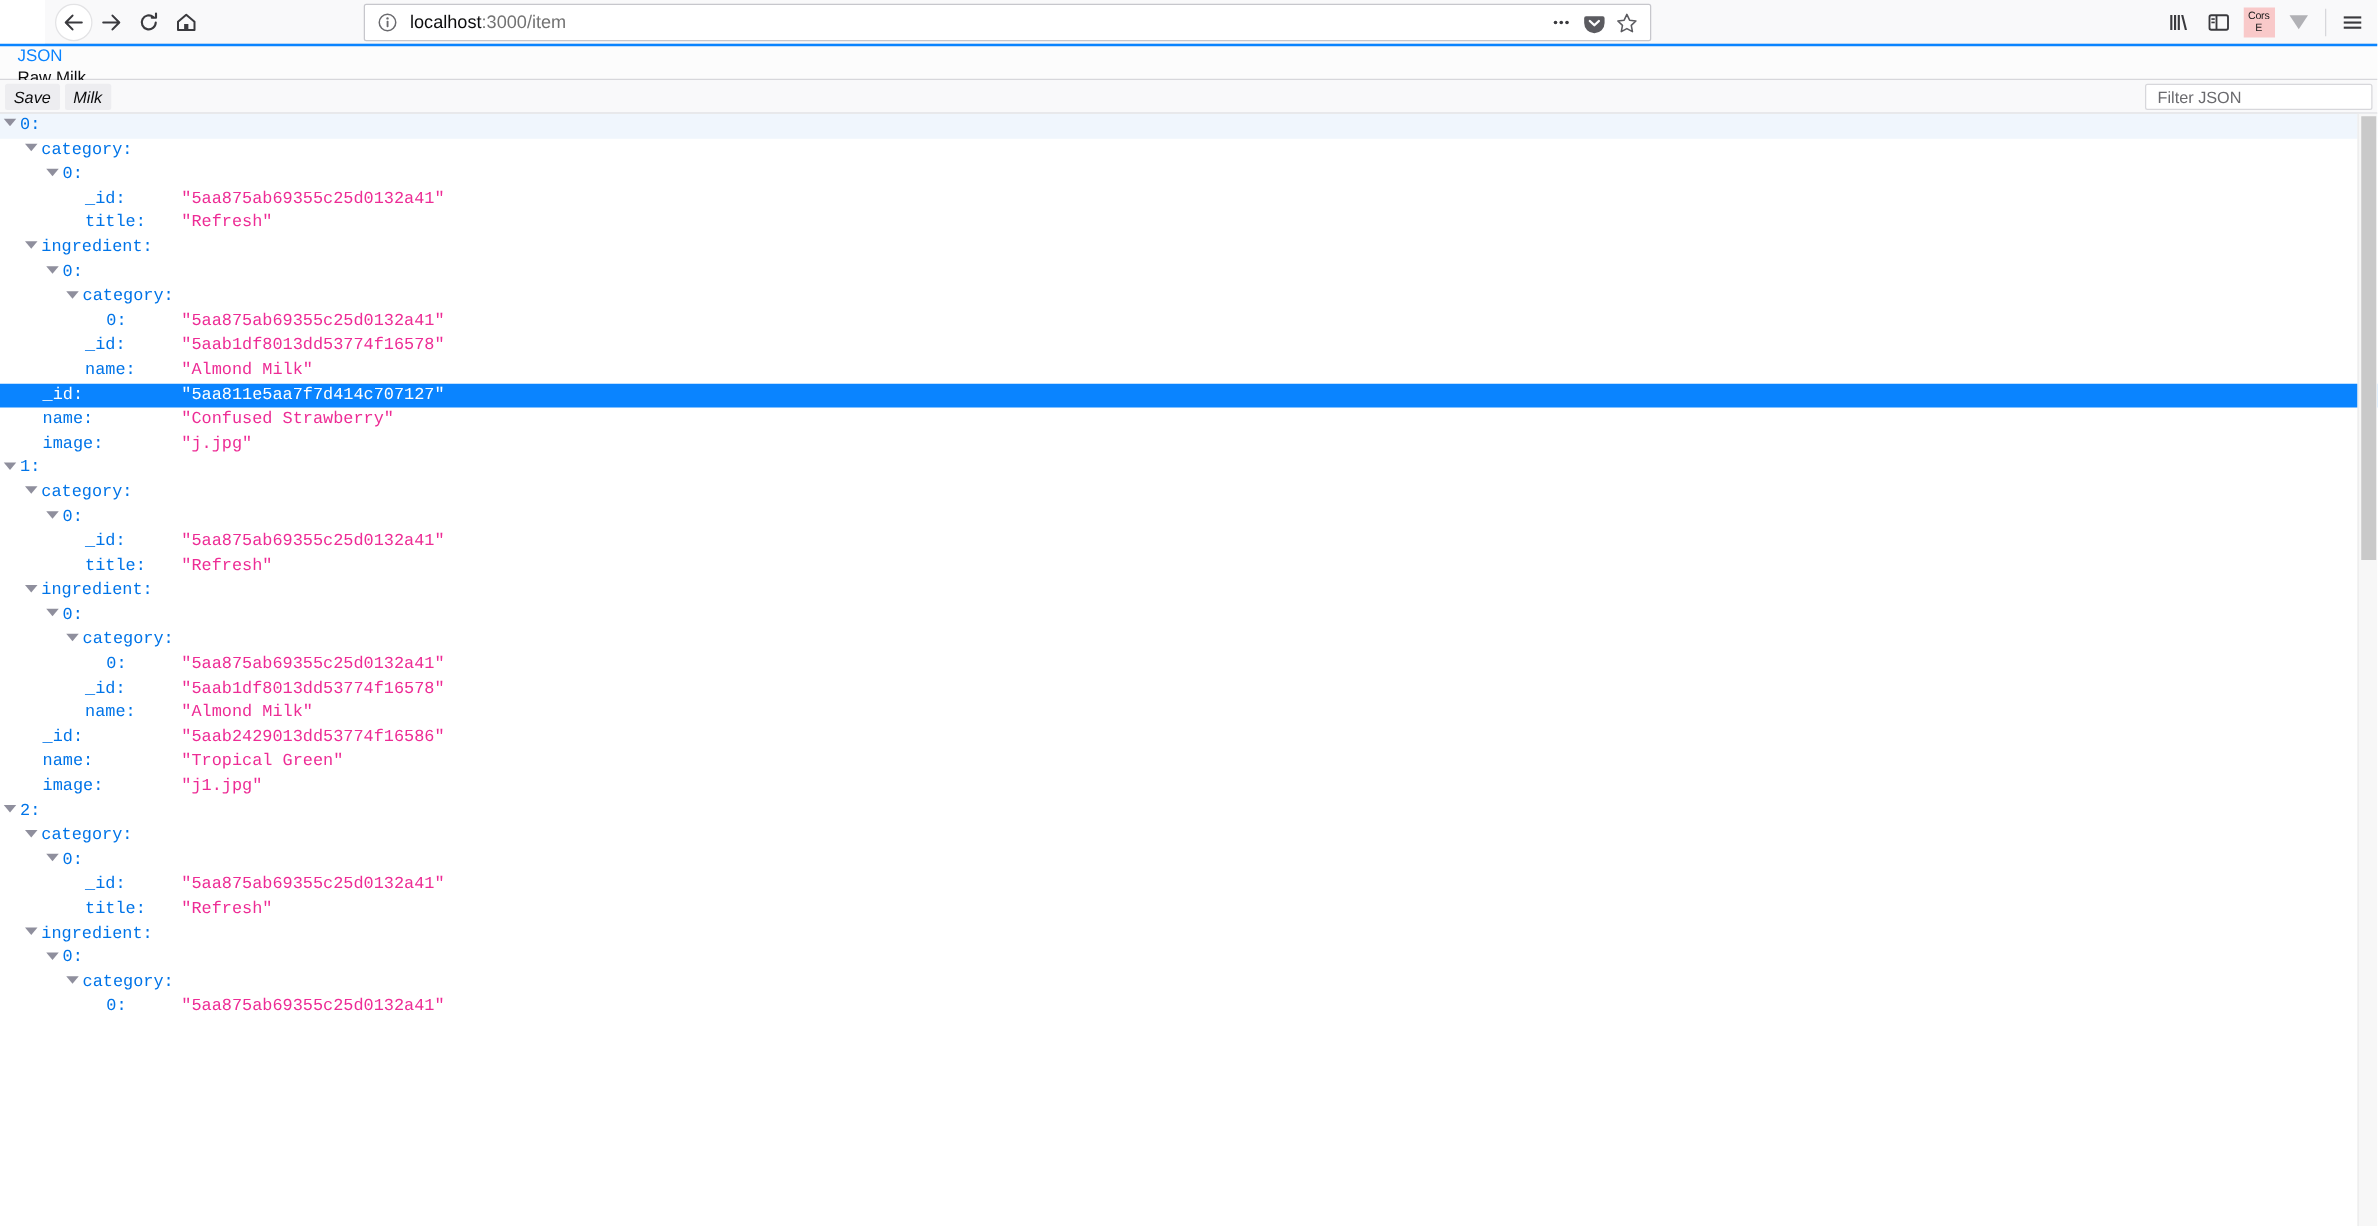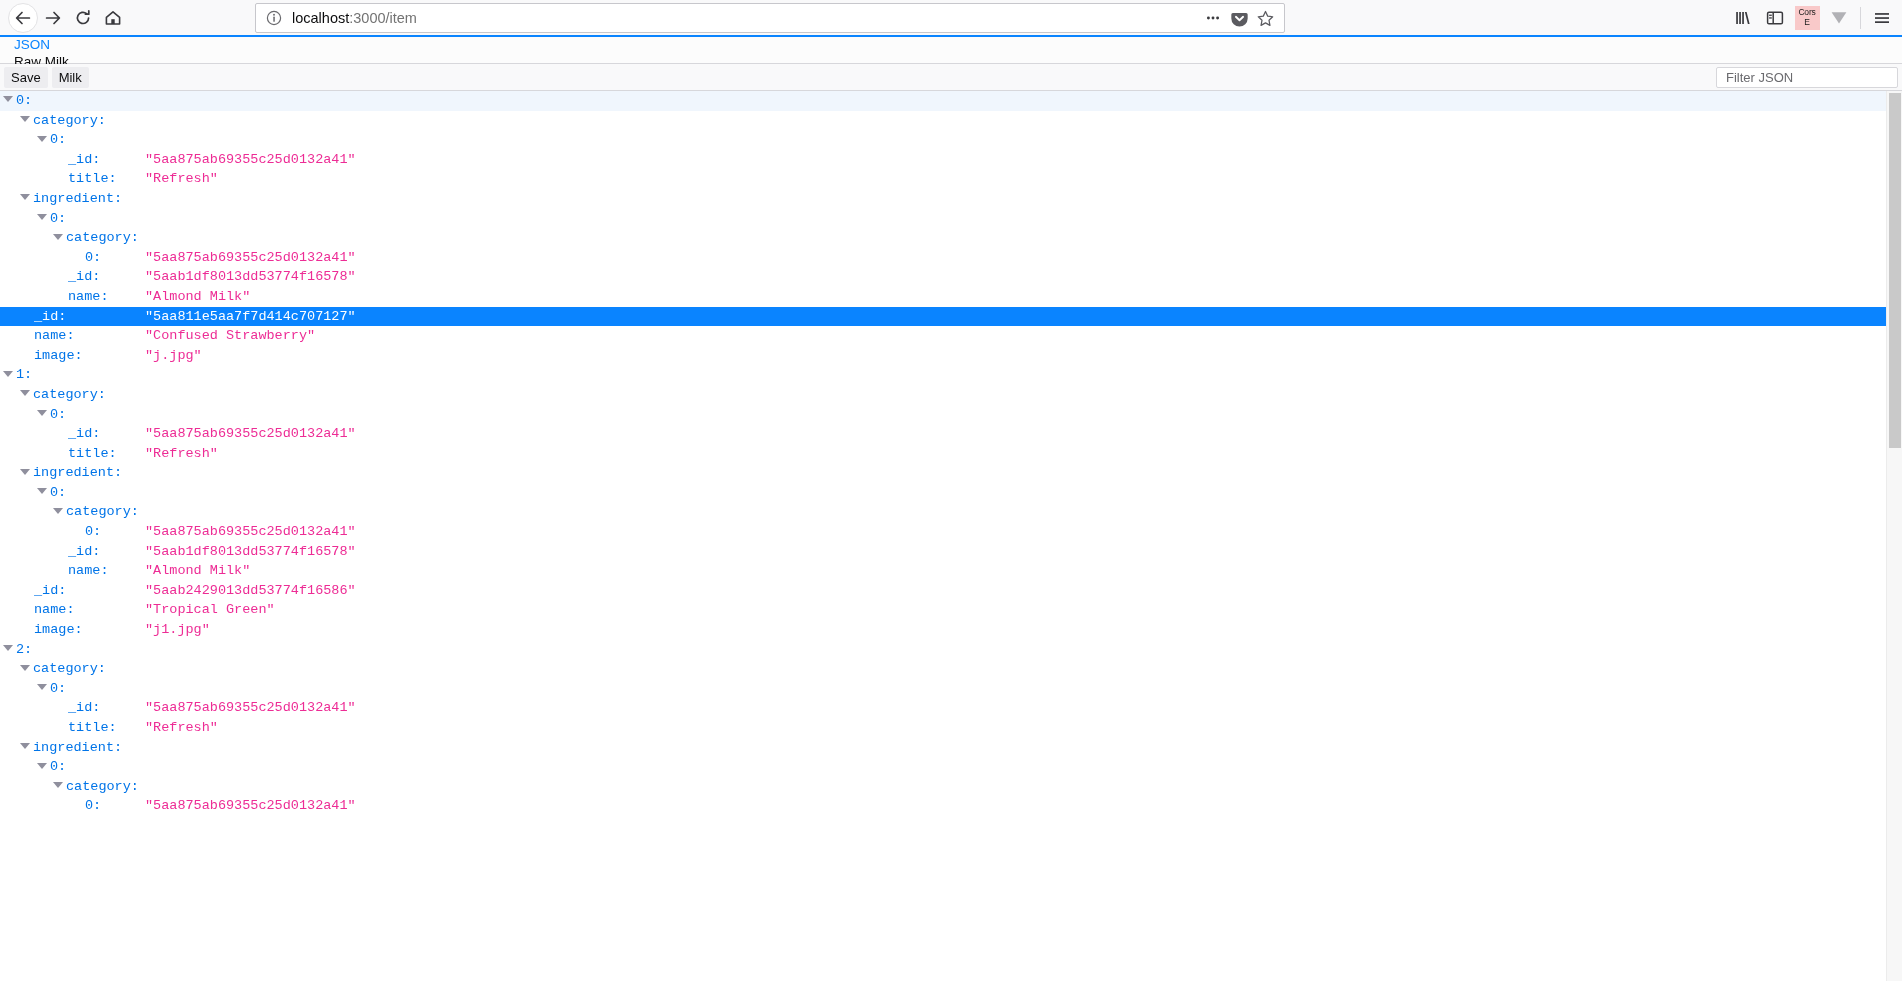--- a/index.html
+++ b/index.html
@@ -14,20 +14,21 @@
 
   
   #browser-chrome {
     height: 36px;
     background: #f9f9fa;
     border-bottom: 1px solid #d7d7db;
     display: flex;
     align-items: center;
     padding: 0 8px;
     position: relative;
+    margin-left: 36px;
   }
   .nav-btn {
     width: 30px; height: 30px;
     display: flex; align-items: center; justify-content: center;
     border-radius: 50%;
     flex: 0 0 auto;
     cursor: default;
   }
   .nav-btn.ring { border: 1px solid #e3e3e5; background: #fff; }
   .nav-btn svg { display: block; }
@@ -136,20 +137,21 @@
     font-size: 13px;
     color: #0c0c0d;
     background: #ededf0;
     border: none;
     border-radius: 2px;
     padding: 2px 7px;
     margin-right: 4px;
     font-family: "Liberation Sans", sans-serif;
     cursor: default;
     line-height: 17px;
+    font-style: italic;
   }
   #filter-wrap {
     position: absolute;
     right: 4px;
     top: 3px;
     width: 182px;
     height: 21px;
     background: #ffffff;
     border: 1px solid #d7d7db;
     border-radius: 2px;

